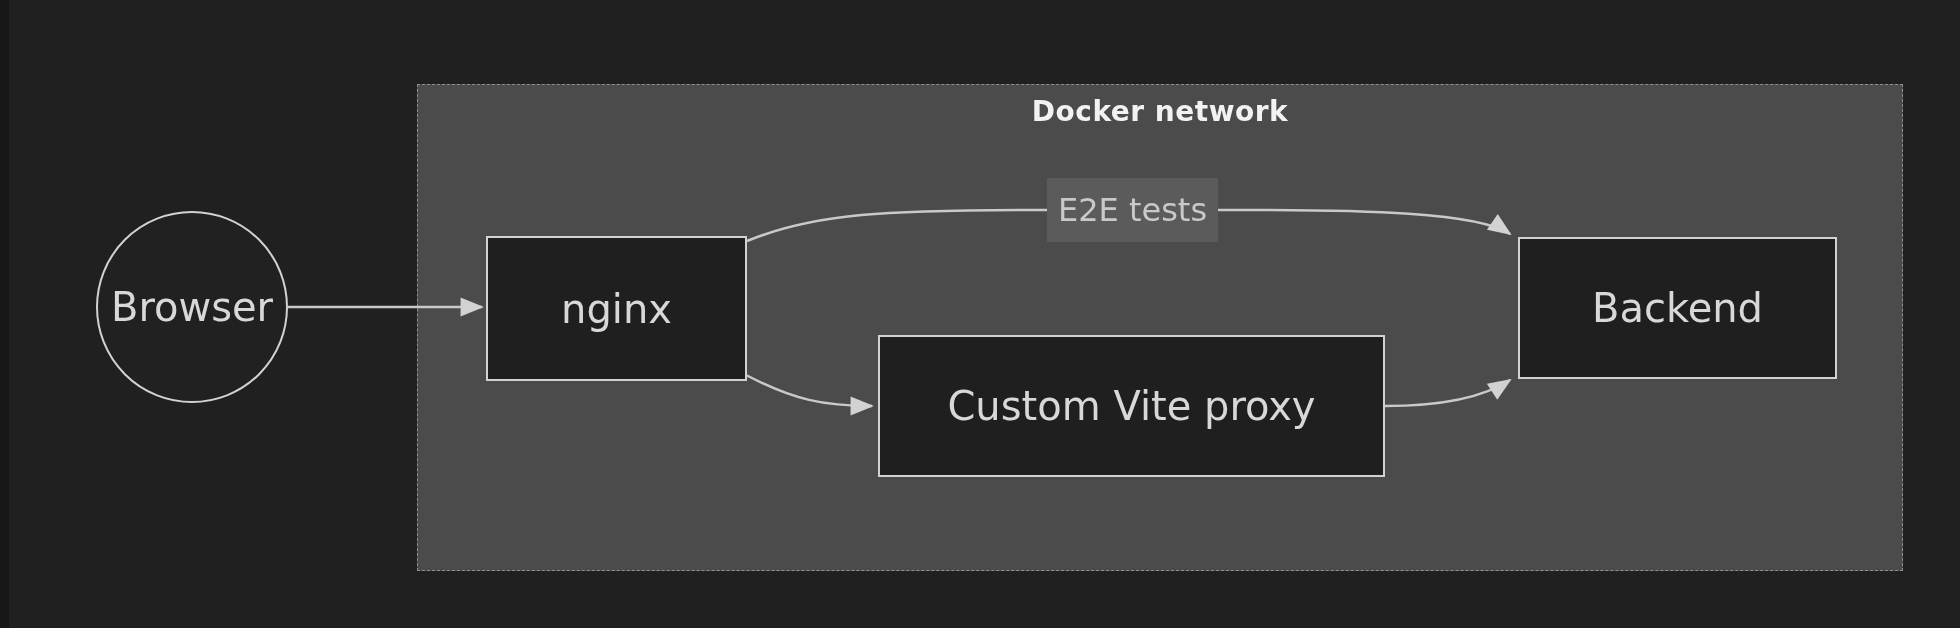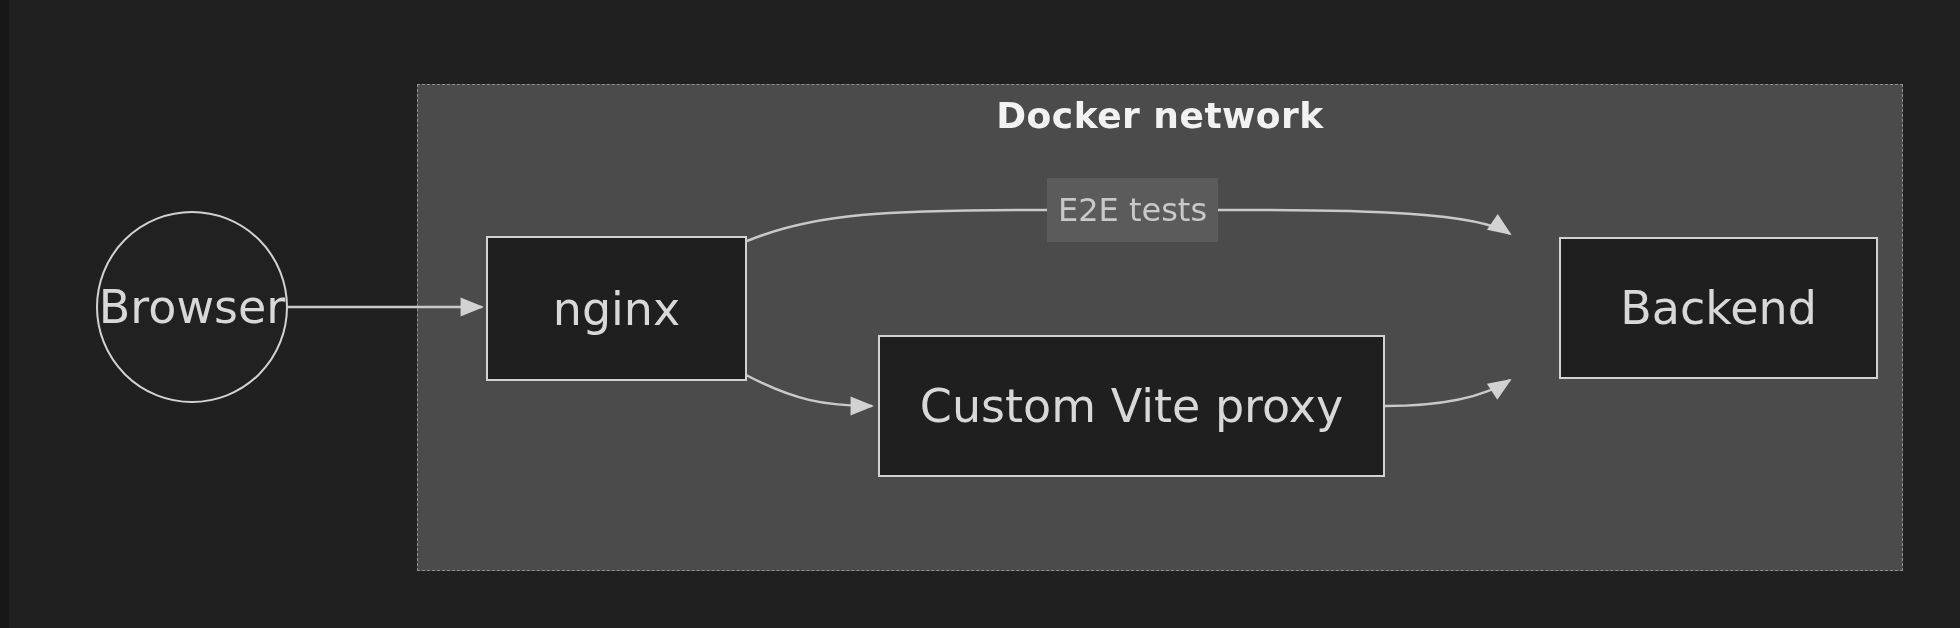--- a/index.html
+++ b/index.html
@@ -30,50 +30,50 @@
     background: #4b4b4b;
     border: 1px dashed #909090;
     box-sizing: border-box;
   }
   .cluster-title {
     position: absolute;
     left: 0; top: 10px;
     width: 100%;
     text-align: center;
     color: #f2f2f2;
-    font-size: 36px;
+    font-size: 28px;
     font-weight: 700;
     letter-spacing: 0.5px;
   }
   
   svg.edges {
     position: absolute;
     left: 0; top: 0;
     width: 1960px; height: 628px;
   }
   
   .node {
     position: absolute;
     background: #1f1f1f;
     border: 2px solid #d2d2d2;
     box-sizing: border-box;
     display: flex;
     align-items: center;
     justify-content: center;
     color: #d8d8d8;
-    font-size: 46px;
+    font-size: 40px;
   }
   .node.circle {
     border-radius: 50%;
     background: #212121;
   }
   .node-browser { left: 96px;  top: 211px; width: 192px; height: 192px; }
   .node-nginx   { left: 486px; top: 236px; width: 261px; height: 145px; }
   .node-proxy   { left: 878px; top: 335px; width: 507px; height: 142px; }
-  .node-backend { left: 1518px; top: 237px; width: 319px; height: 142px; margin-left: 41px; }
+  .node-backend { left: 1518px; top: 237px; width: 319px; height: 142px; }
   
   .edge-label {
     position: absolute;
     left: 1047px; top: 178px;
     width: 171px; height: 64px;
     background: #5b5b5b;
     display: flex;
     align-items: center;
     justify-content: center;
     color: #c9c9c9;

